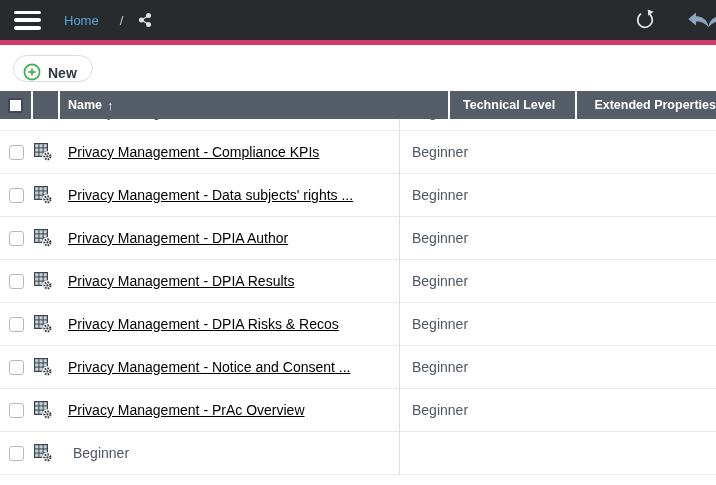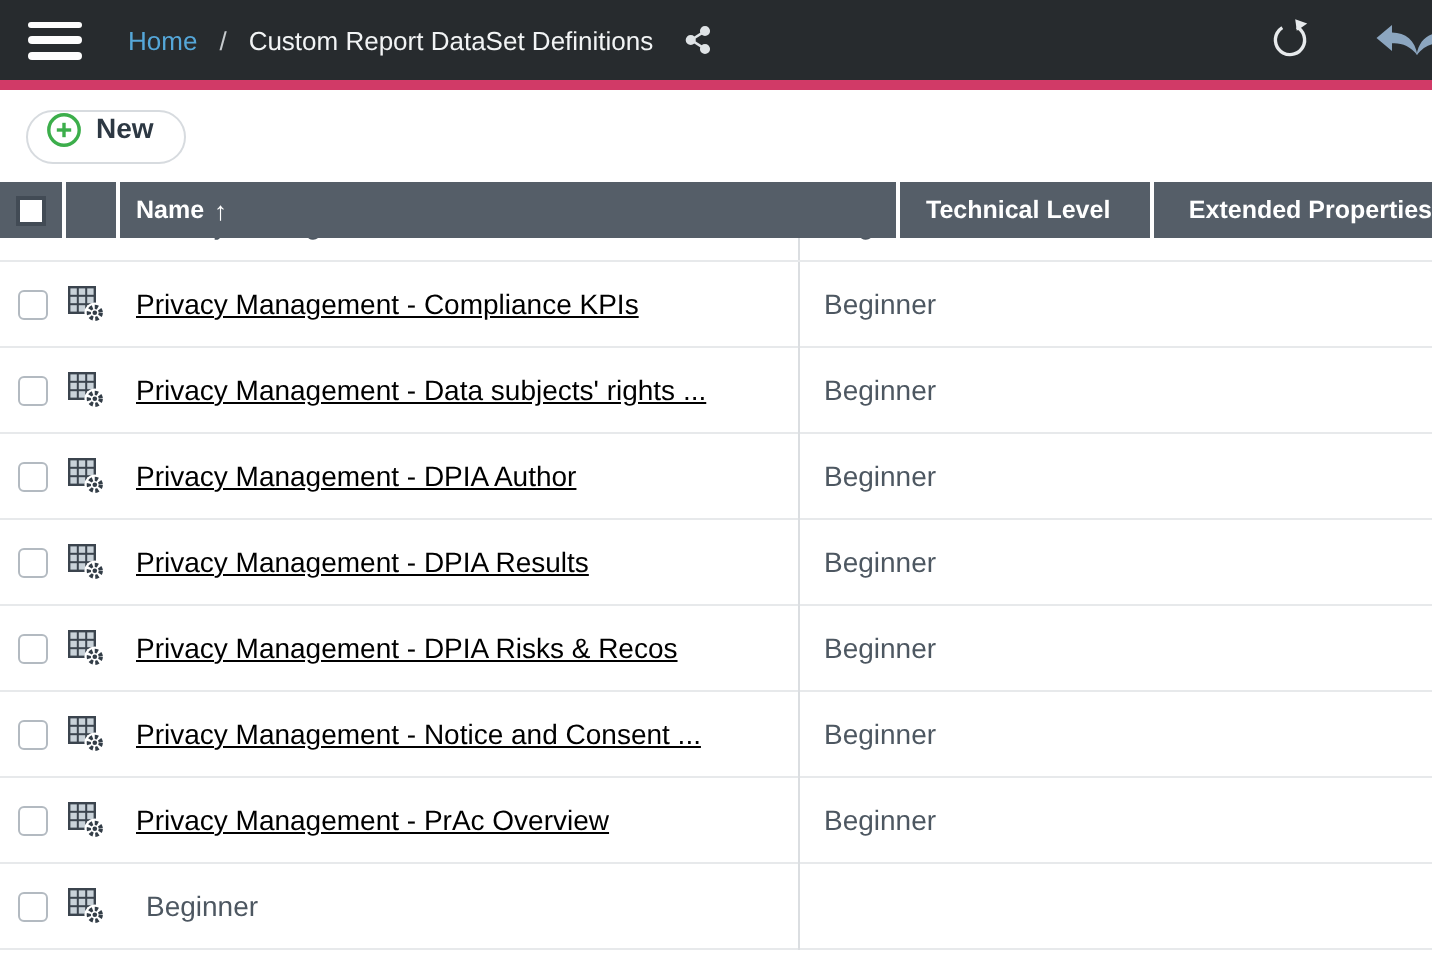--- a/index.html
+++ b/index.html
@@ -5,36 +5,36 @@
   * { box-sizing: border-box; margin: 0; padding: 0; }
   html, body { width: 716px; height: 485px; overflow: hidden; background: #fff;
     font-family: "Liberation Sans", sans-serif; }
 
   
   .topbar { position: relative; height: 40px; background: #272b2e; display: flex;
     align-items: center; padding: 0 4px 0 14px; overflow: hidden; }
   .hamburger { width: 27px; height: 19px; display: flex; flex-direction: column;
     justify-content: space-between; cursor: pointer; flex: 0 0 auto; }
   .hamburger span { height: 3.6px; background: #fdfdfd; border-radius: 2px; }
-  .breadcrumb { display: flex; align-items: center; gap: 11px; margin-left: 23px;
+  .breadcrumb { display: flex; align-items: center; gap: 21px; margin-left: 23px;
     font-size: 13px; white-space: nowrap; }
   .bc-home { color: #55a7d9; cursor: pointer; }
   .bc-sep { color: #c7cbce; }
   .bc-current { color: #f2f4f5; font-weight: 500; }
   .share-btn { margin-left: 15px; display: flex; align-items: center; cursor: pointer; }
   .topbar-spacer { flex: 1; }
   .refresh-btn { margin-right: 30px; display: flex; cursor: pointer; }
   .undo-btn { margin-right: 2px; display: flex; cursor: pointer; }
   .edge-sliver { position: absolute; right: -14px; top: 12px; }
 
   .accent-bar { height: 5px; background: #d13a67; }
 
   
   .toolbar { height: 46px; display: flex; align-items: center; padding-left: 13px; background: #fff; }
-  .new-btn { display: inline-flex; align-items: flex-start; gap: 7px; height: 27px;
+  .new-btn { display: inline-flex; align-items: flex-end; gap: 7px; height: 27px;
     padding: 0 15px 0 9px; background: #fff; border: 1px solid #d7dbdf;
     border-radius: 14px; cursor: pointer; font-family: inherit; }
   .new-btn-label { font-size: 14px; font-weight: 700; color: #2d3843; }
 
   
   .thead { display: flex; height: 28px; background: #555e68; align-items: stretch; }
   .th { display: flex; align-items: center; color: #fff; font-size: 12.5px;
     font-weight: 700; border-right: 2px solid #fff; cursor: pointer; }
   .th:last-child { border-right: none; }
   .th-check { width: 33px; justify-content: center; }
@@ -73,21 +73,20 @@
 
 <div class="topbar">
   <div class="hamburger">
     <span></span>
       <span></span>
       <span></span>
   </div>
   <div class="breadcrumb">
     <span class="bc-home">Home</span>
     <span class="bc-sep">/</span>
-    <span class="bc-current">Custom Report DataSet Definitions</span>
   </div>
   <div class="share-btn">
     <svg width="15" height="16" viewBox="0 0 16 16">
       <g stroke="#dfe3e6" stroke-width="1.4" fill="#dfe3e6">
         <line x1="3.8" y1="8" x2="11" y2="3.4"></line>
         <line x1="3.8" y1="8" x2="11" y2="12.6"></line>
         <circle cx="11.2" cy="3.2" r="2"></circle>
         <circle cx="3.6" cy="8" r="2"></circle>
         <circle cx="11.2" cy="12.8" r="2"></circle>
       </g>

